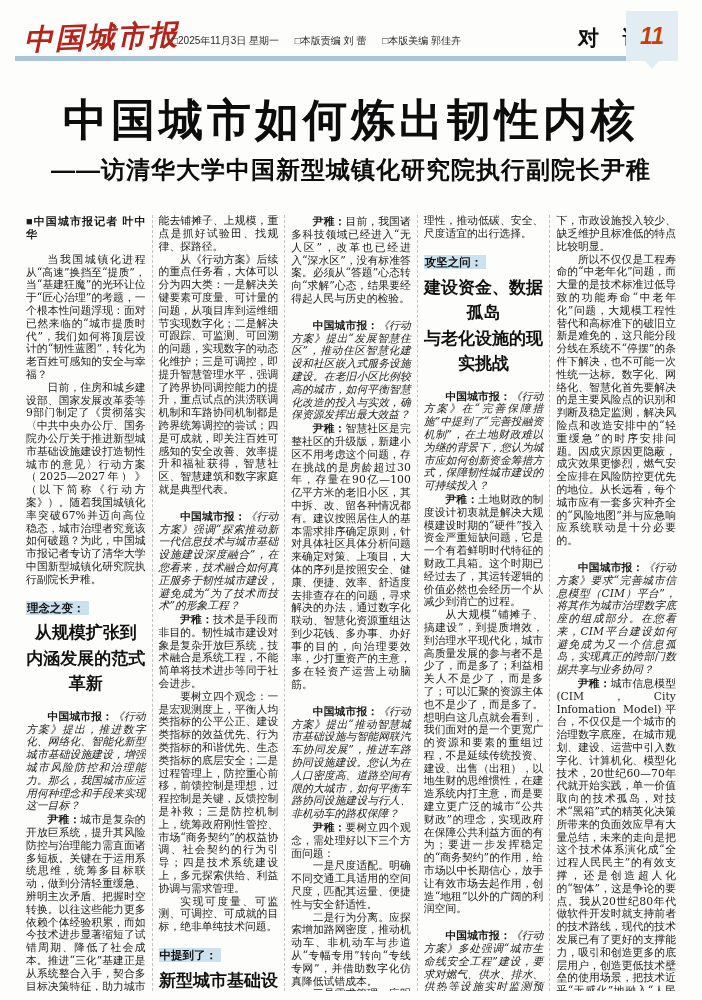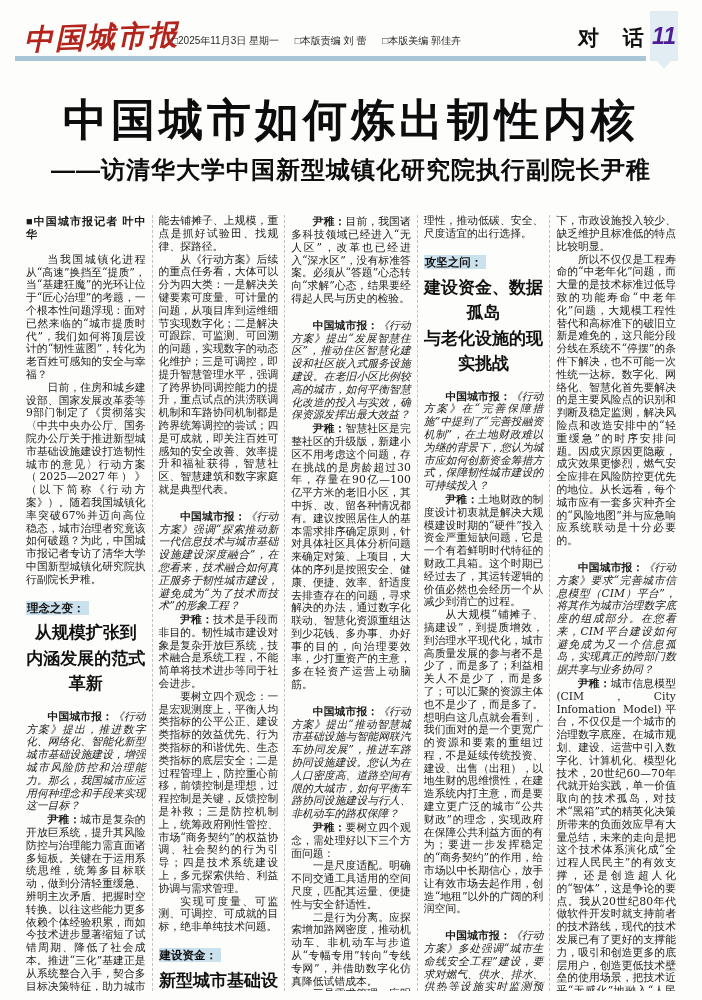--- a/index.html
+++ b/index.html
@@ -25,24 +25,24 @@
   .section-name {
     position:absolute; left:578px; top:24px;
     font-family:"Liberation Sans", sans-serif; font-weight:bold;
     font-size:21px; letter-spacing:9px; color:#111; white-space:nowrap;
   }
   .rule {
     position:absolute; left:15px; right:56px; top:56px; height:5px;
     background:#a9c6d8;
   }
   .page-tab {
-    position:absolute; right:24px; top:11px; width:28px; height:50px;
+    position:absolute; right:24px; top:11px; width:52px; height:50px;
     background:#e2edf3; display:flex; align-items:center; justify-content:center;
     font-family:"Liberation Sans", sans-serif; font-style:italic;
-    font-weight:bold; font-size:23px; color:#4c1d95;
+    font-weight:bold; font-size:23px; color:#c2410c;
   }
   .page-tab::after {
     content:""; position:absolute; top:100%; left:50%; margin-left:-7px;
     border:7px solid transparent; border-top:8px solid #e2edf3;
   }
   
   .headline {
     margin:34px 10px 0; text-align:center;
     font-family:"DejaVu Serif", serif; font-weight:bold;
     font-size:44px; letter-spacing:4px; color:#0d0d0d; line-height:1.1;
@@ -115,21 +115,21 @@
 
     </div>
 
     <div class="col">
       <p class="para" style="text-indent:0">能去铺摊子、上规模，重点是抓好试验田、找规律、探路径。</p>
       <p class="para">从《行动方案》后续的重点任务看，大体可以分为四大类：一是解决关键要素可度量、可计量的问题，从项目库到运维细节实现数字化；二是解决可跟踪、可监测、可回溯的问题，实现数字的动态化维护；三是可调控，即提升智慧管理水平，强调了跨界协同调控能力的提升，重点试点的洪涝联调机制和车路协同机制都是跨界统筹调控的尝试；四是可成就，即关注百姓可感知的安全改善、效率提升和福祉获得，智慧社区、智慧建筑和数字家庭就是典型代表。</p>
       <p class="q"><b class="lead">中国城市报：</b><span>《行动方案》强调“探索推动新一代信息技术与城市基础设施建设深度融合”，在您看来，技术融合如何真正服务于韧性城市建设，避免成为“为了技术而技术”的形象工程？</span></p>
       <p class="a"><b class="lead">尹稚：</b><span>技术是手段而非目的。韧性城市建设对象是复杂开放巨系统，技术融合是系统工程，不能简单将技术进步等同于社会进步。</span></p>
       <p class="para">要树立四个观念：一是宏观测度上，平衡人均类指标的公平公正、建设类指标的效益优先、行为类指标的和谐优先、生态类指标的底层安全；二是过程管理上，防控重心前移，前馈控制是理想，过程控制是关键，反馈控制是补救；三是防控机制上，统筹政府刚性管控、市场“商务契约”的权益协调、社会契约的行为引导；四是技术系统建设上，多元探索供给、利益协调与需求管理。</p>
       <p class="para">实现可度量、可监测、可调控、可成就的目标，绝非单纯技术问题。</p>
-      <div class="sec-label-wrap"><span class="sec-label">建设资金：</span></div>
+      <div class="sec-label-wrap"><span class="sec-label">中提到了：</span></div>
       <h3 class="sec-title">新型城市基础设施建设
 有三大关键路径</h3>
 
     </div>
 
     <div class="col">
       <p class="a"><b class="lead">尹稚：</b><span>目前，我国诸多科技领域已经进入“无人区”，改革也已经进入“深水区”，没有标准答案。必须从“答题”心态转向“求解”心态，结果要经得起人民与历史的检验。</span></p>
       <p class="q"><b class="lead">中国城市报：</b><span>《行动方案》提出“发展智慧住区”，推动住区智慧化建设和社区嵌入式服务设施建设。在老旧小区比例较高的城市，如何平衡智慧化改造的投入与实效，确保资源发挥出最大效益？</span></p>
       <p class="a"><b class="lead">尹稚：</b><span>智慧社区是完整社区的升级版，新建小区不用考虑这个问题，存在挑战的是房龄超过30年，存量在90亿—100亿平方米的老旧小区，其中拆、改、留各种情况都有。建议按照居住人的基本需求排序确定原则，针对具体社区具体分析问题来确定对策、上项目，大体的序列是按照安全、健康、便捷、效率、舒适度去排查存在的问题，寻求解决的办法，通过数字化联动、智慧化资源重组达到少花钱、多办事、办好事的目的，向治理要效率，少打重资产的主意，多在轻资产运营上动脑筋。</span></p>
       <p class="q"><b class="lead">中国城市报：</b><span>《行动方案》提出“推动智慧城市基础设施与智能网联汽车协同发展”，推进车路协同设施建设。您认为在人口密度高、道路空间有限的大城市，如何平衡车路协同设施建设与行人、非机动车的路权保障？</span></p>

